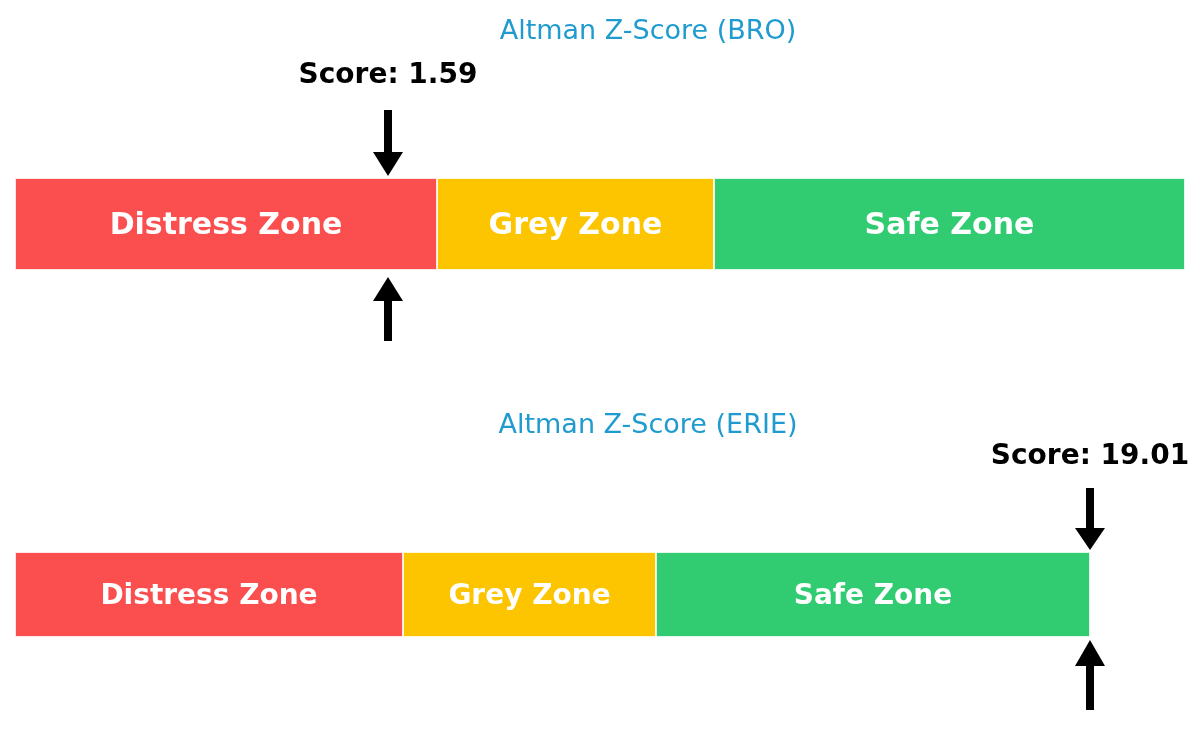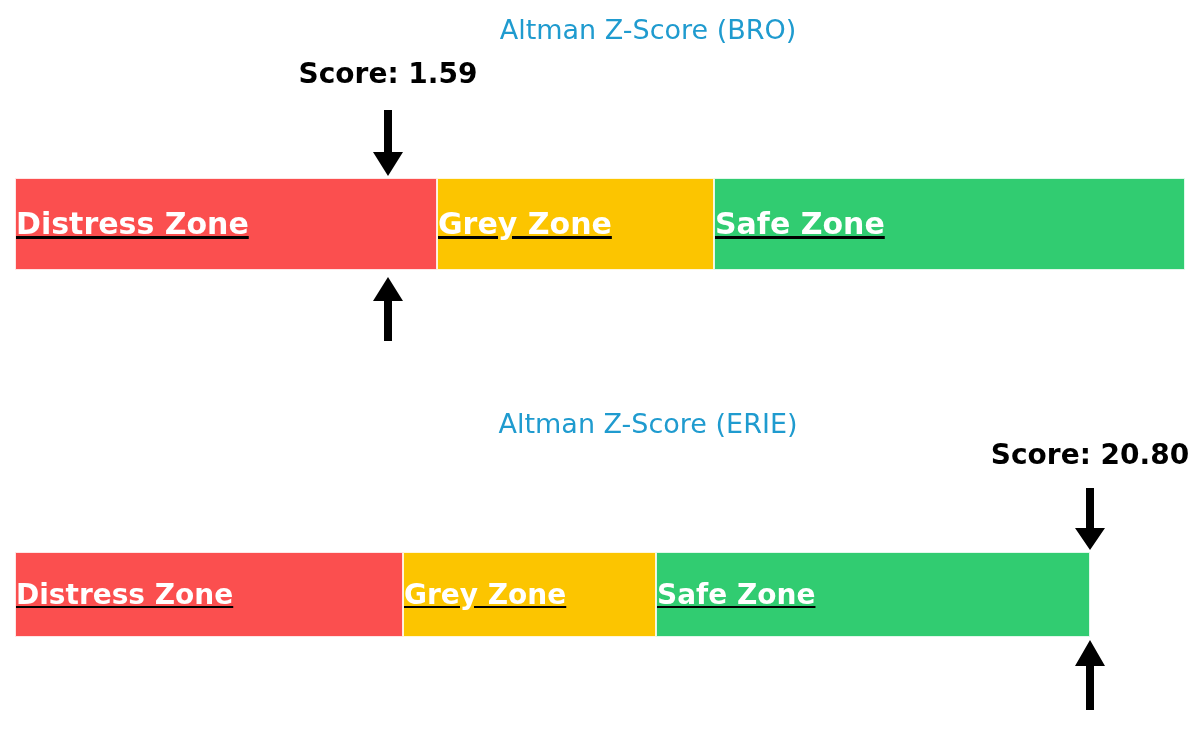--- a/index.html
+++ b/index.html
@@ -48,23 +48,23 @@
   .zone-bar {
     position: absolute;
     display: flex;
     flex-direction: row;
     align-items: stretch;
   }
 
   .zone {
     display: flex;
     align-items: center;
+    justify-content: center;
     box-sizing: border-box;
     border: 1px solid rgba(255,255,255,0.85);
-    text-decoration: underline;
   }
 
   .zone-label {
     color: #ffffff;
     font-family: "DejaVu Sans", sans-serif;
     font-weight: bold;
     white-space: nowrap;
     line-height: 1;
   }
 
@@ -107,21 +107,21 @@
     <svg width="34" height="64" viewBox="0 0 34 64" aria-hidden="true">
       <path d="M17 0 L32 24 H21 V64 H13 V24 H2 Z" fill="#000000"></path>
     </svg>
   </div>
 </div>
 
 <div class="chart-block" style="top:380px;height:363px;">
 
   <div class="chart-title" style="top:28px;color:#1f9bcf;">Altman Z-Score (ERIE)</div>
 
-  <div class="score-label" style="top:58px;left:1090px;transform:translateX(-50%);">Score: 20.80</div>
+  <div class="score-label" style="top:58px;left:1090px;transform:translateX(-50%);">Score: 19.01</div>
 
   <div class="arrow" style="top:108px;left:1073px;width:34px;height:64px;">
     <svg width="34" height="64" viewBox="0 0 34 64" aria-hidden="true">
       <path d="M13 0 H21 V40 H32 L17 62 L2 40 H13 Z" fill="#000000"></path>
     </svg>
   </div>
 
   <div class="zone-bar" style="top:172px;left:15px;width:1075px;height:85px;">
     <div class="zone" style="width:388px;background:#fb4f4f;">
       <span class="zone-label" style="font-size:28px;">Distress Zone</span>

